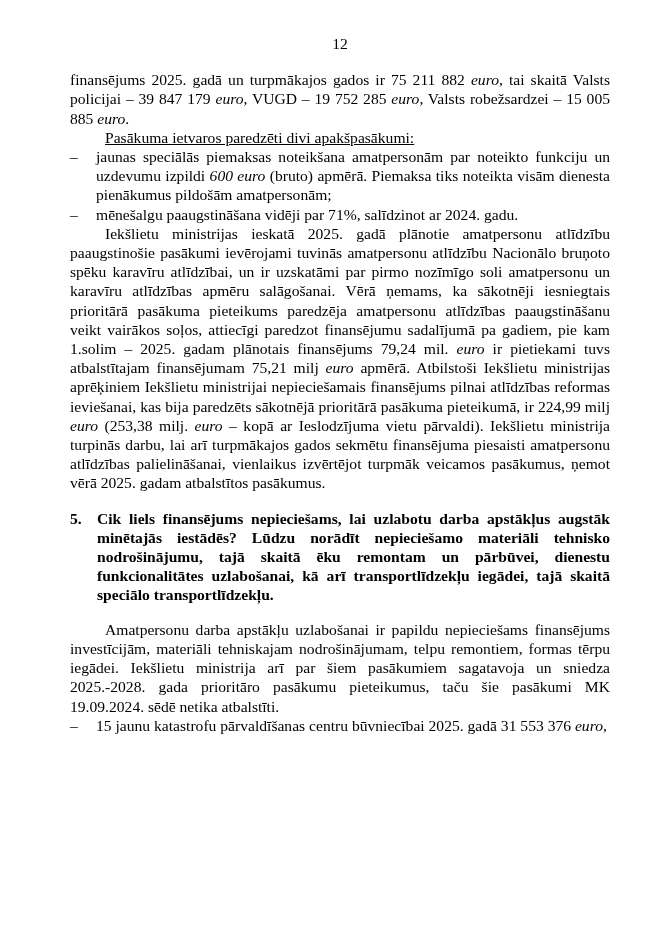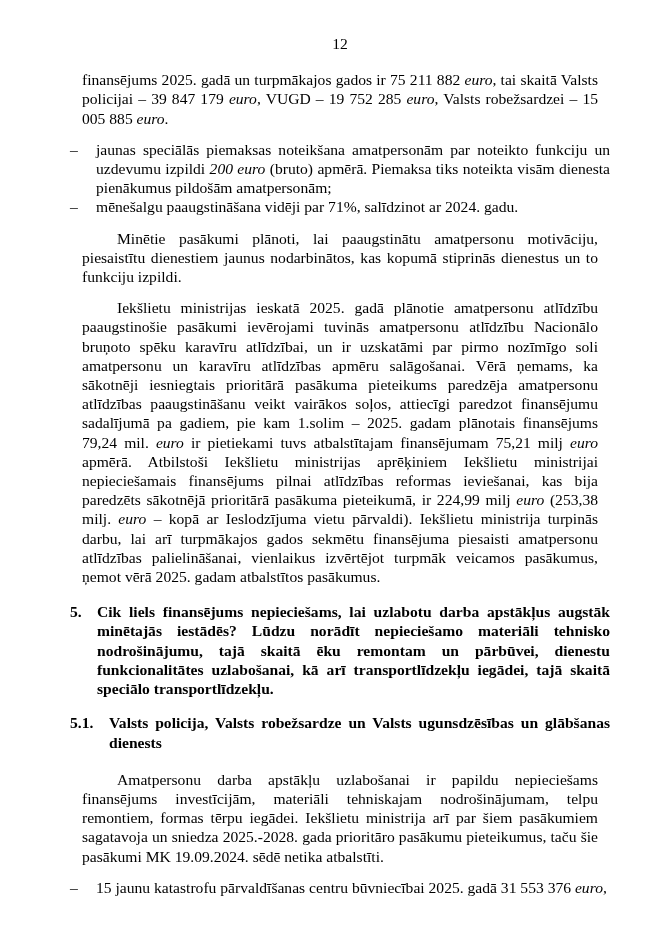--- a/index.html
+++ b/index.html
@@ -21,21 +21,21 @@
     width: 670px;
     height: 946px;
     padding: 34px 60px 0 70px;
     background: #ffffff;
   }
   .pagenum {
     text-align: center;
     margin-bottom: 17px;
   }
   p {
-    margin: 12px;
+    margin: 0;
     text-align: justify;
   }
   .indent { text-indent: 35px; }
   .ul-span { text-decoration: underline; }
   .it { font-style: italic; }
   .bd { font-weight: bold; }
 
   .li {
     display: flex;
     align-items: flex-start;
@@ -64,44 +64,40 @@
 </style>
 </head>
 <body>
 
 <div class="page">
 
   <div class="pagenum">12</div>
 
   <p><span>finansējums 2025. gadā un turpmākajos gados ir 75 211 882 </span><span class="it">euro</span><span>, tai skaitā Valsts policijai – 39 847 179 </span><span class="it">euro</span><span>, VUGD – 19 752 285 </span><span class="it">euro</span><span>, Valsts robežsardzei – 15 005 885 </span><span class="it">euro</span><span>.</span></p>
 
+  <p class="indent"><span class="ul-span">Pasākuma ietvaros paredzēti divi apakšpasākumi:</span></p>
 
   <div class="li">
     <span class="marker">–</span>
-    <div class="li-text"><span>jaunas speciālās piemaksas noteikšana amatpersonām par noteikto funkciju un uzdevumu izpildi </span><span class="it">200 euro</span><span> (bruto) apmērā. Piemaksa tiks noteikta visām dienesta pienākumus pildošām amatpersonām;</span></div>
+    <div class="li-text"><span>jaunas speciālās piemaksas noteikšana amatpersonām par noteikto funkciju un uzdevumu izpildi </span><span class="it">600 euro</span><span> (bruto) apmērā. Piemaksa tiks noteikta visām dienesta pienākumus pildošām amatpersonām;</span></div>
   </div>
 
   <div class="li">
     <span class="marker">–</span>
     <div class="li-text"><span>mēnešalgu paaugstināšana vidēji par 71%, salīdzinot ar 2024. gadu.</span></div>
   </div>
 
-  <p class="indent"><span>Minētie pasākumi plānoti, lai paaugstinātu amatpersonu motivāciju, piesaistītu dienestiem jaunus nodarbinātos, kas kopumā stiprinās dienestus un to funkciju izpildi.</span></p>
 
   <p class="indent"><span>Iekšlietu ministrijas ieskatā 2025. gadā plānotie amatpersonu atlīdzību paaugstinošie pasākumi ievērojami tuvinās amatpersonu atlīdzību Nacionālo bruņoto spēku karavīru atlīdzībai, un ir uzskatāmi par pirmo nozīmīgo soli amatpersonu un karavīru atlīdzības apmēru salāgošanai. Vērā ņemams, ka sākotnēji iesniegtais prioritārā pasākuma pieteikums paredzēja amatpersonu atlīdzības paaugstināšanu veikt vairākos soļos, attiecīgi paredzot finansējumu sadalījumā pa gadiem, pie kam 1.solim – 2025. gadam plānotais finansējums 79,24 mil. </span><span class="it">euro</span><span> ir pietiekami tuvs atbalstītajam finansējumam 75,21 milj </span><span class="it">euro</span><span> apmērā. Atbilstoši Iekšlietu ministrijas aprēķiniem Iekšlietu ministrijai nepieciešamais finansējums pilnai atlīdzības reformas ieviešanai, kas bija paredzēts sākotnējā prioritārā pasākuma pieteikumā, ir 224,99 milj </span><span class="it">euro</span><span> (253,38 milj. </span><span class="it">euro</span><span> – kopā ar Ieslodzījuma vietu pārvaldi). Iekšlietu ministrija turpinās darbu, lai arī turpmākajos gados sekmētu finansējuma piesaisti amatpersonu atlīdzības palielināšanai, vienlaikus izvērtējot turpmāk veicamos pasākumus, ņemot vērā 2025. gadam atbalstītos pasākumus.</span></p>
 
   <div class="sec-heading" id="sec5">
     <span class="num">5.</span>
     <div class="heading-text">Cik liels finansējums nepieciešams, lai uzlabotu darba apstākļus augstāk minētajās iestādēs? Lūdzu norādīt nepieciešamo materiāli tehnisko nodrošinājumu, tajā skaitā ēku remontam un pārbūvei, dienestu funkcionalitātes uzlabošanai, kā arī transportlīdzekļu iegādei, tajā skaitā speciālo transportlīdzekļu.</div>
   </div>
 
-  <div class="sec-heading sub" id="sec51">
-    <span class="num">5.1.</span>
-    <div class="heading-text">Valsts policija, Valsts robežsardze un Valsts ugunsdzēsības un glābšanas dienests</div>
-  </div>
 
   <p class="indent"><span>Amatpersonu darba apstākļu uzlabošanai ir papildu nepieciešams finansējums investīcijām, materiāli tehniskajam nodrošinājumam, telpu remontiem, formas tērpu iegādei. Iekšlietu ministrija arī par šiem pasākumiem sagatavoja un sniedza 2025.-2028. gada prioritāro pasākumu pieteikumus, taču šie pasākumi MK 19.09.2024. sēdē netika atbalstīti.</span></p>
 
 
   <div class="li">
     <span class="marker">–</span>
     <div class="li-text"><span>15 jaunu katastrofu pārvaldīšanas centru būvniecībai 2025. gadā 31 553 376 </span><span class="it">euro</span><span>,</span></div>
   </div>
 
 </div>

